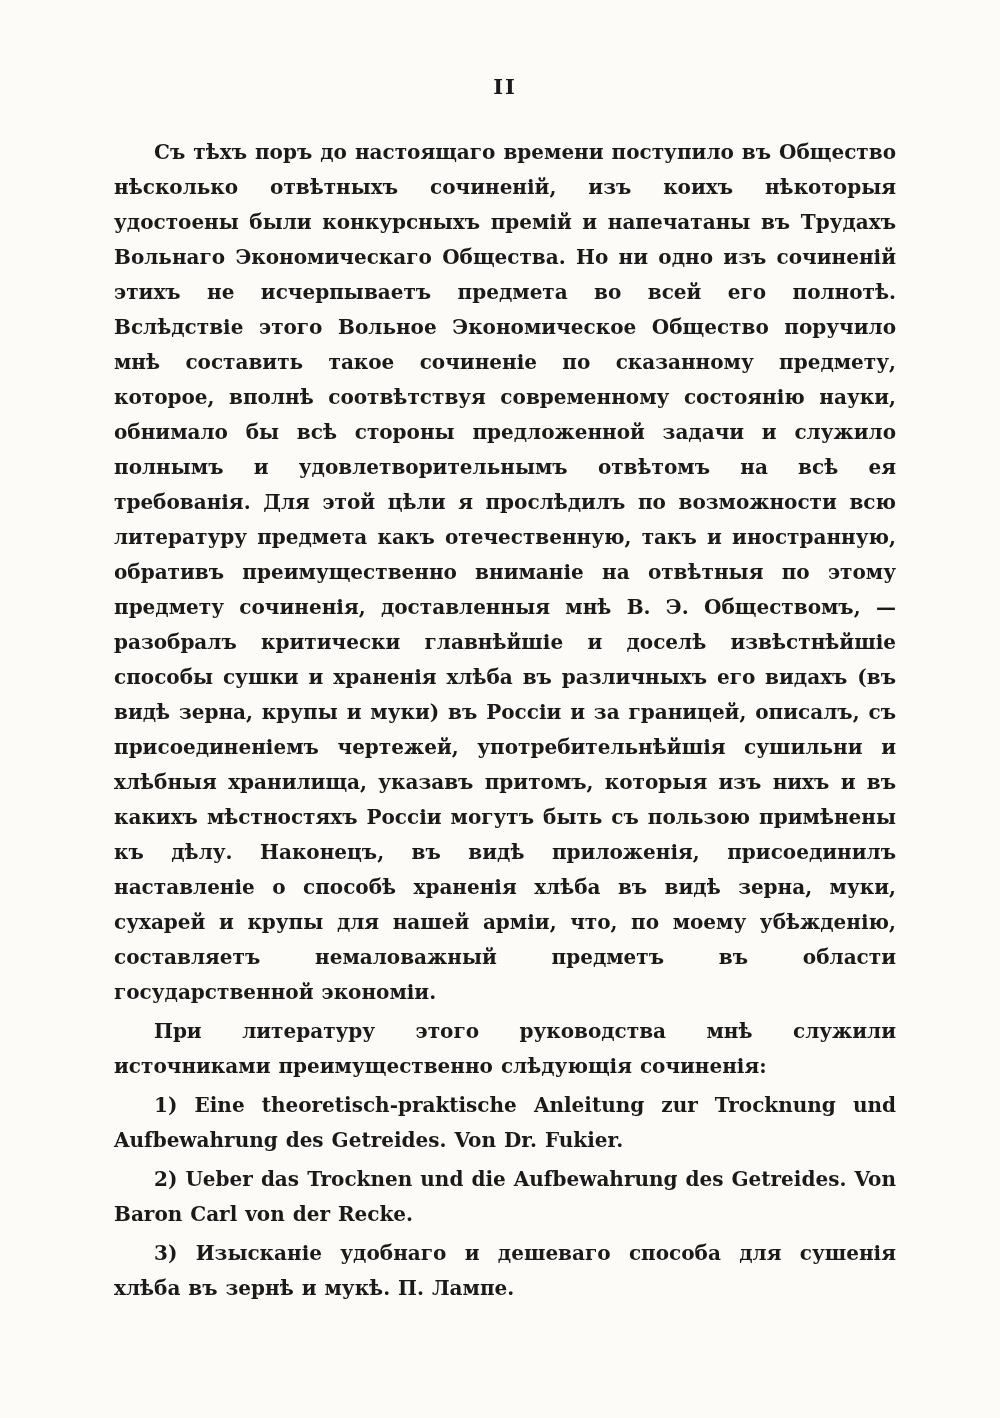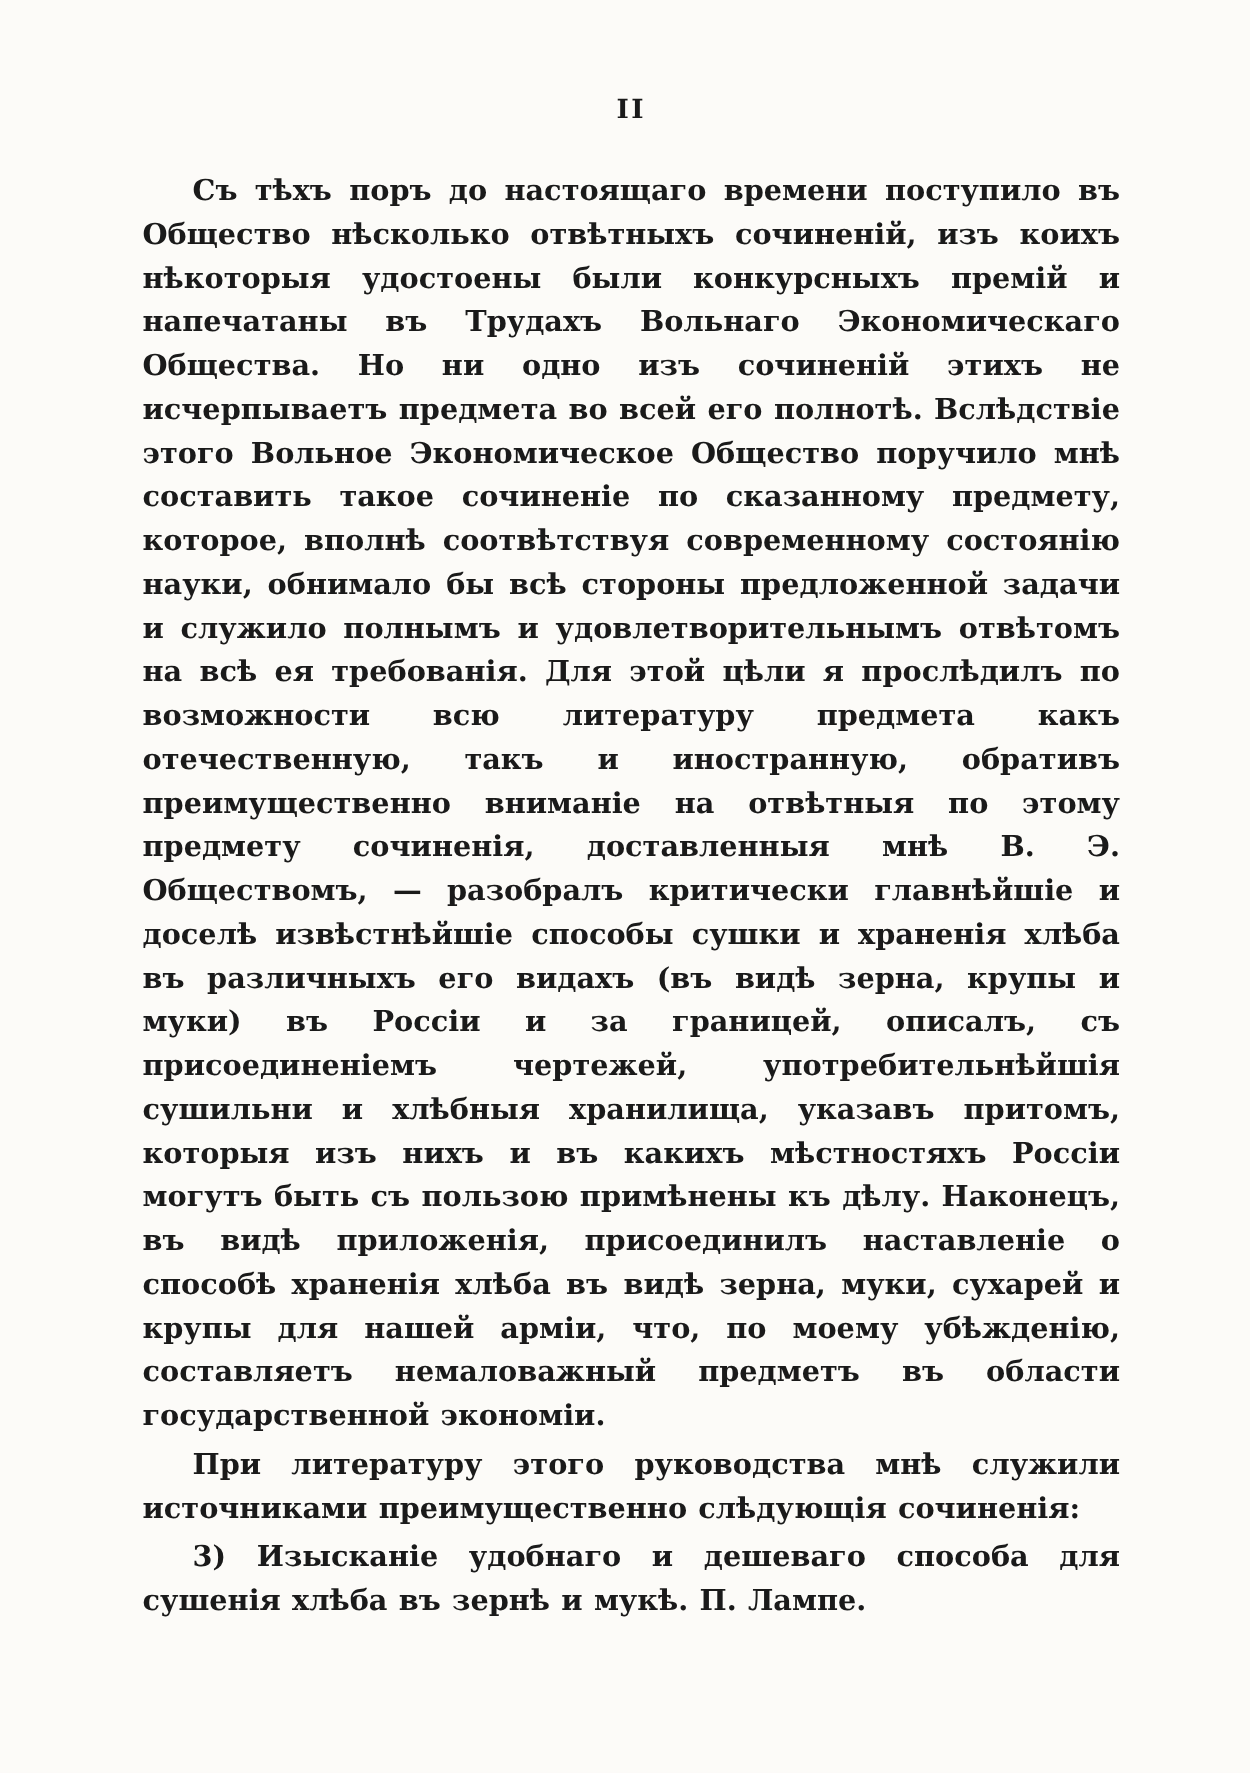--- a/index.html
+++ b/index.html
@@ -22,21 +22,21 @@
     font-family: "DejaVu Serif", "Liberation Serif", serif;
   }
   .page-number {
     text-align: center;
     font-size: 21px;
     font-weight: bold;
     letter-spacing: 2px;
     margin: 0 0 36px 0;
   }
   .para {
-    font-size: 23px;
+    font-size: 20px;
     line-height: 35px;
     font-weight: bold;
     text-align: justify;
     text-indent: 40px;
     margin: 0;
     word-spacing: 1px;
   }
   .para + .para {
     margin-top: 2px;
   }
@@ -50,17 +50,19 @@
 </head>
 <body>
 
 <div class="page">
   <div class="page-number">II</div>
 
   <p class="para">Съ тѣхъ поръ до настоящаго времени поступило въ Общество нѣсколько отвѣтныхъ сочиненій, изъ коихъ нѣкоторыя удостоены были конкурсныхъ премій и напечатаны въ Трудахъ Вольнаго Экономическаго Общества. Но ни одно изъ сочиненій этихъ не исчерпываетъ предмета во всей его полнотѣ. Вслѣдствіе этого Вольное Экономическое Общество поручило мнѣ составить такое сочиненіе по сказанному предмету, которое, вполнѣ соотвѣтствуя современному состоянію науки, обнимало бы всѣ стороны предложенной задачи и служило полнымъ и удовлетворительнымъ отвѣтомъ на всѣ ея требованія. Для этой цѣли я прослѣдилъ по возможности всю литературу предмета какъ отечественную, такъ и иностранную, обративъ преимущественно вниманіе на отвѣтныя по этому предмету сочиненія, доставленныя мнѣ В. Э. Обществомъ, — разобралъ критически главнѣйшіе и доселѣ извѣстнѣйшіе способы сушки и храненія хлѣба въ различныхъ его видахъ (въ видѣ зерна, крупы и муки) въ Россіи и за границей, описалъ, съ присоединеніемъ чертежей, употребительнѣйшія сушильни и хлѣбныя хранилища, указавъ притомъ, которыя изъ нихъ и въ какихъ мѣстностяхъ Россіи могутъ быть съ пользою примѣнены къ дѣлу. Наконецъ, въ видѣ приложенія, присоединилъ наставленіе о способѣ храненія хлѣба въ видѣ зерна, муки, сухарей и крупы для нашей арміи, что, по моему убѣжденію, составляетъ немаловажный предметъ въ области государственной экономіи.</p>
 
   <p class="para sources-intro">При литературу этого руководства мнѣ служили источниками преимущественно слѣдующія сочиненія:</p>
 
+  <p class="para source-item">1) Eine theoretisch-praktische Anleitung zur Trocknung und Aufbewahrung des Getreides. Von Dr. Fukier.</p>
 
+  <p class="para source-item">2) Ueber das Trocknen und die Aufbewahrung des Getreides. Von Baron Carl von der Recke.</p>
 
   <p class="para source-item">3) Изысканіе удобнаго и дешеваго способа для сушенія хлѣба въ зернѣ и мукѣ. П. Лампе.</p>
 
 </div>
 
 </body></html>

